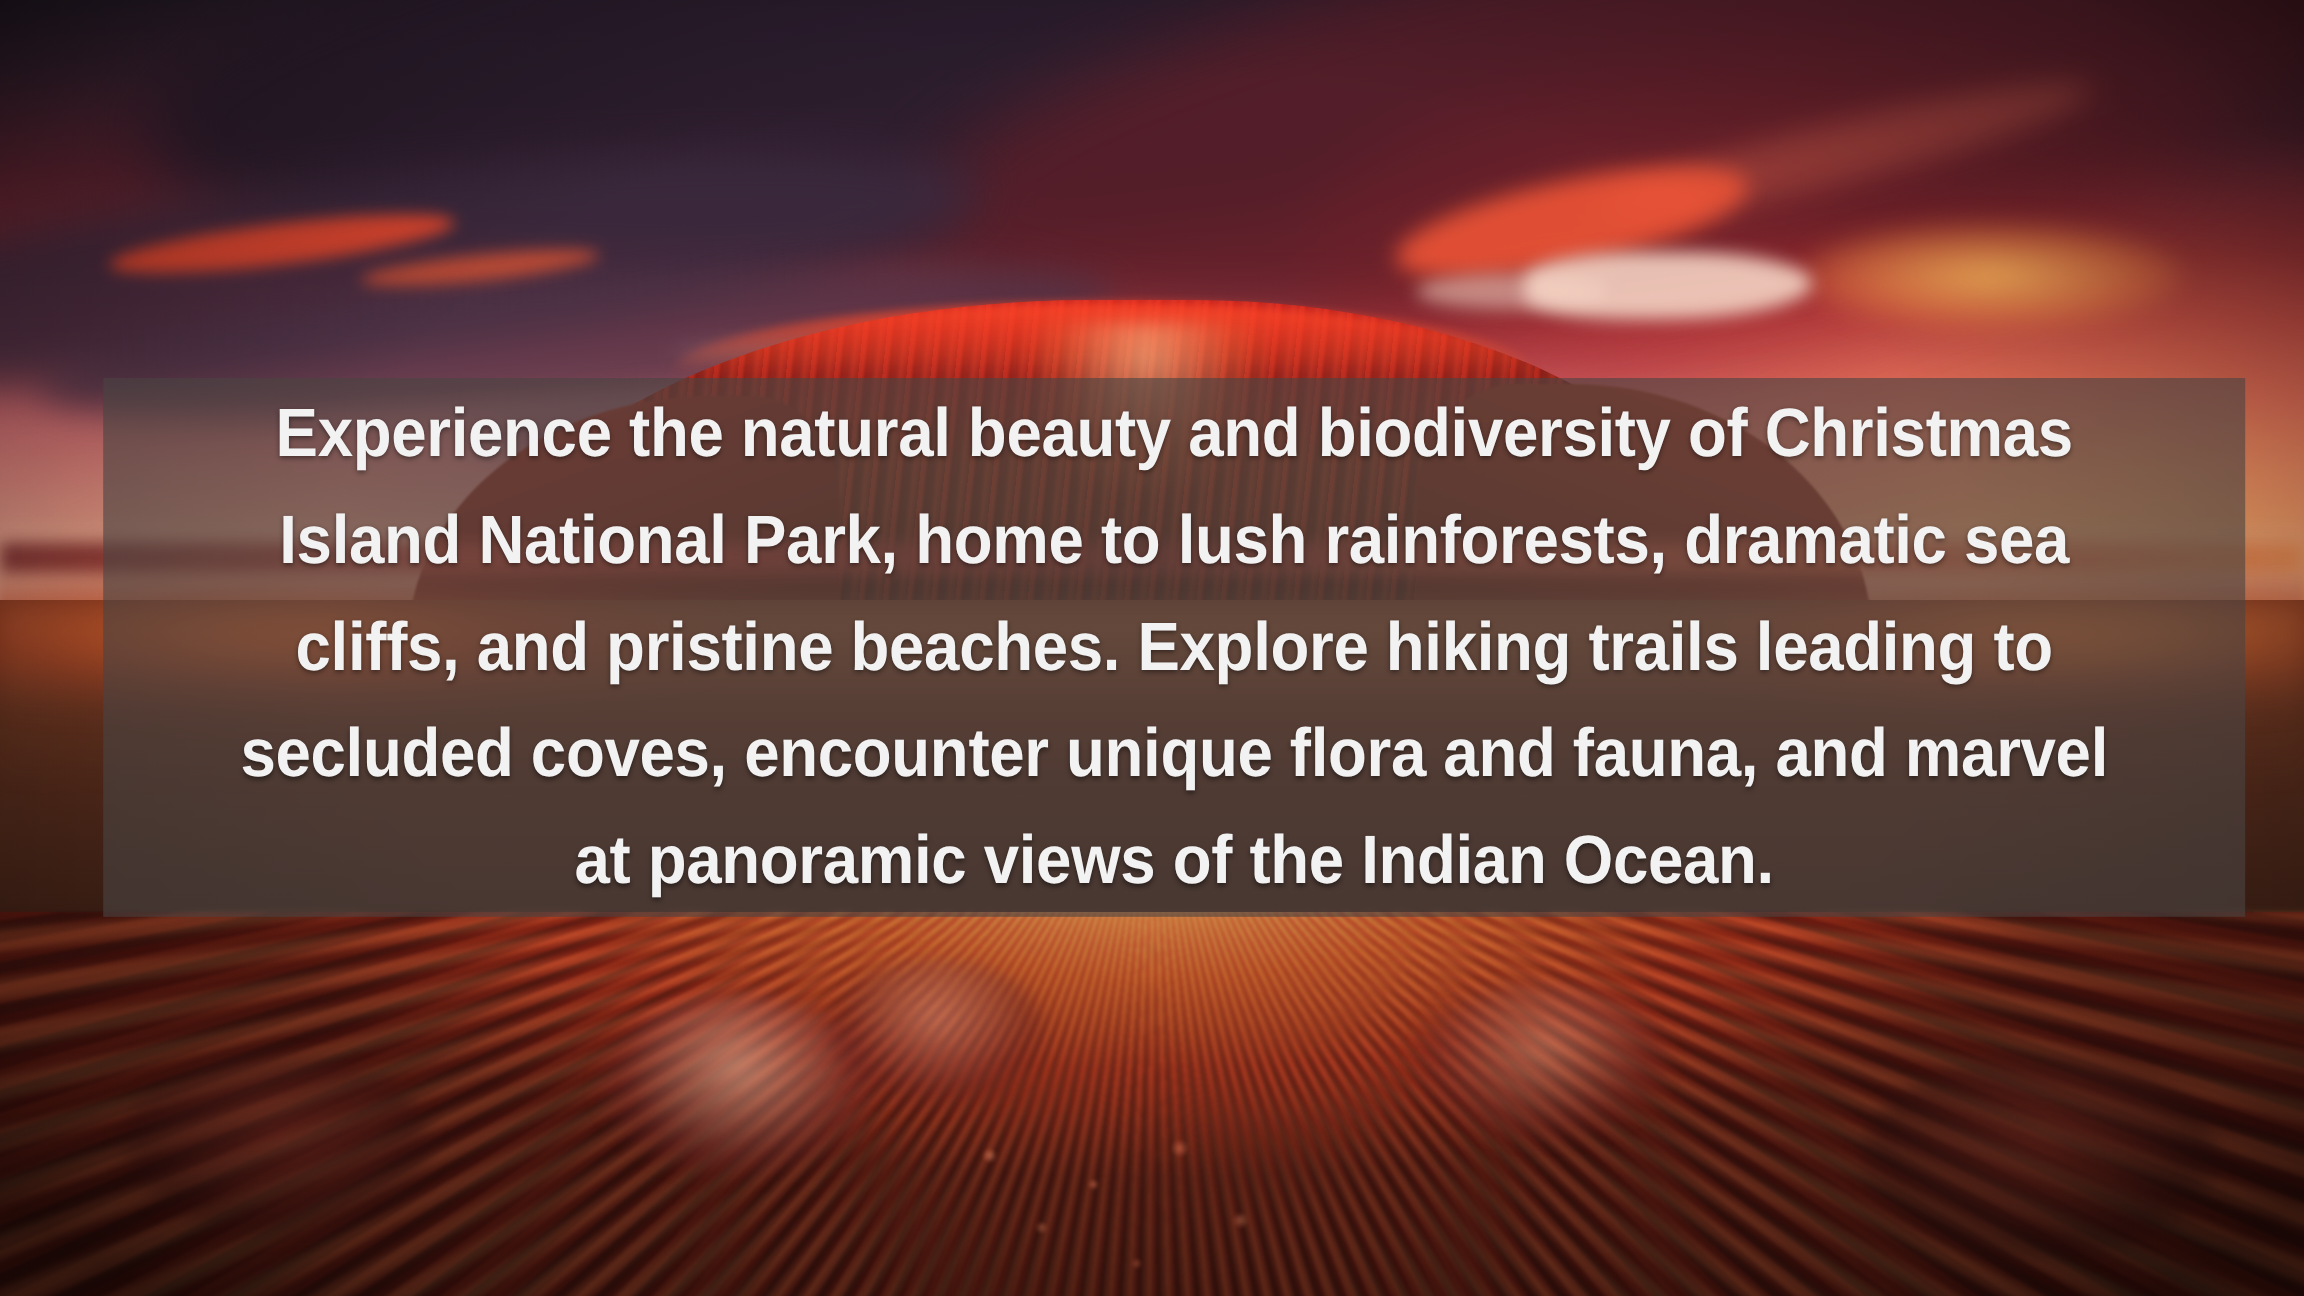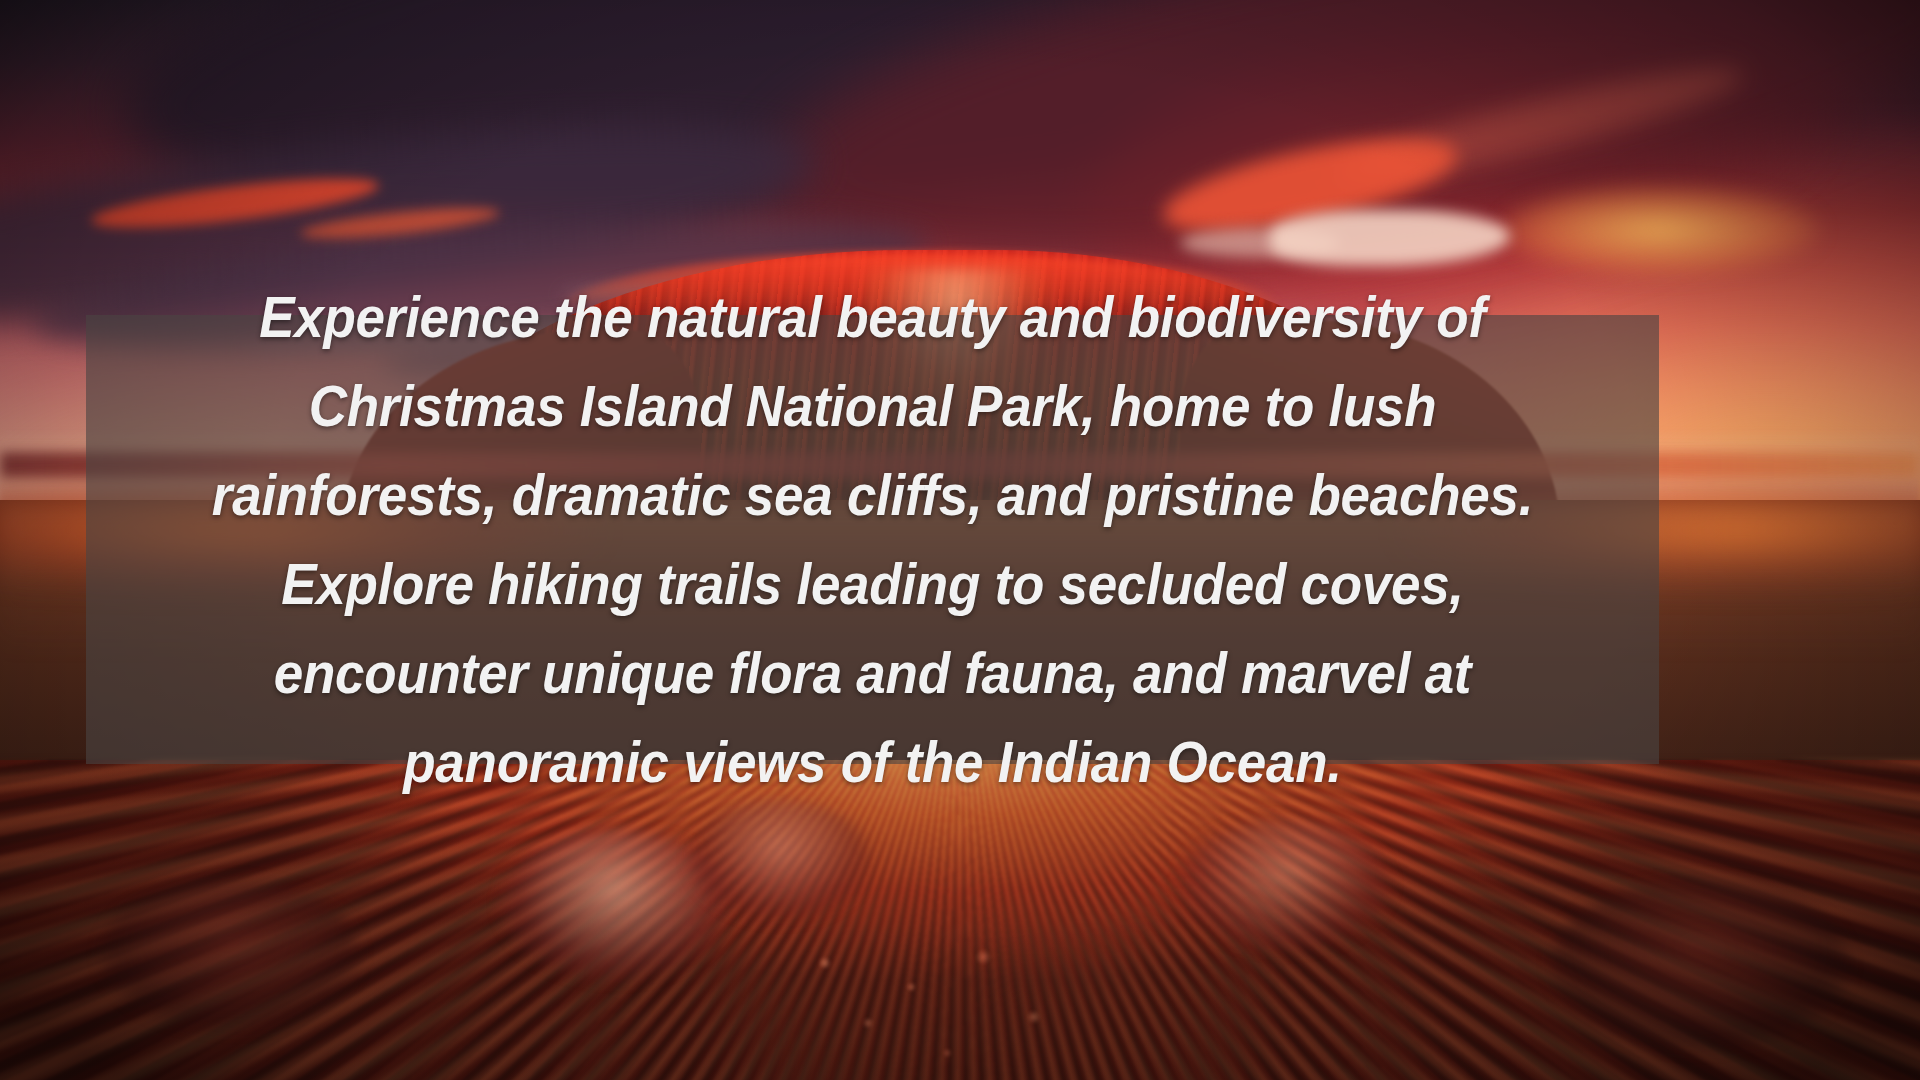--- a/index.html
+++ b/index.html
@@ -366,28 +366,27 @@
     background: radial-gradient(ellipse 1250px 780px at 50% 46%,
         rgba(0,0,0,0) 55%, rgba(0,0,0,0.32) 88%, rgba(0,0,0,0.55) 100%);
     pointer-events: none;
   }
 
   
   .caption-overlay {
     position: absolute;
     left: 86px;
     top: 315px;
-    width: 1573px;
+    width: 1785px;
     height: 449px;
     background: rgba(75, 68, 66, 0.62);
     box-sizing: border-box;
     display: flex;
     align-items: center;
     justify-content: center;
-    font-style: italic;
   }
   .caption-text {
     margin: 0;
     padding: 0 26px;
     width: 100%;
     text-align: center;
     color: #f2f2f2;
     font-family: "Liberation Sans", "DejaVu Sans", sans-serif;
     font-weight: bold;
     font-size: 57px;

